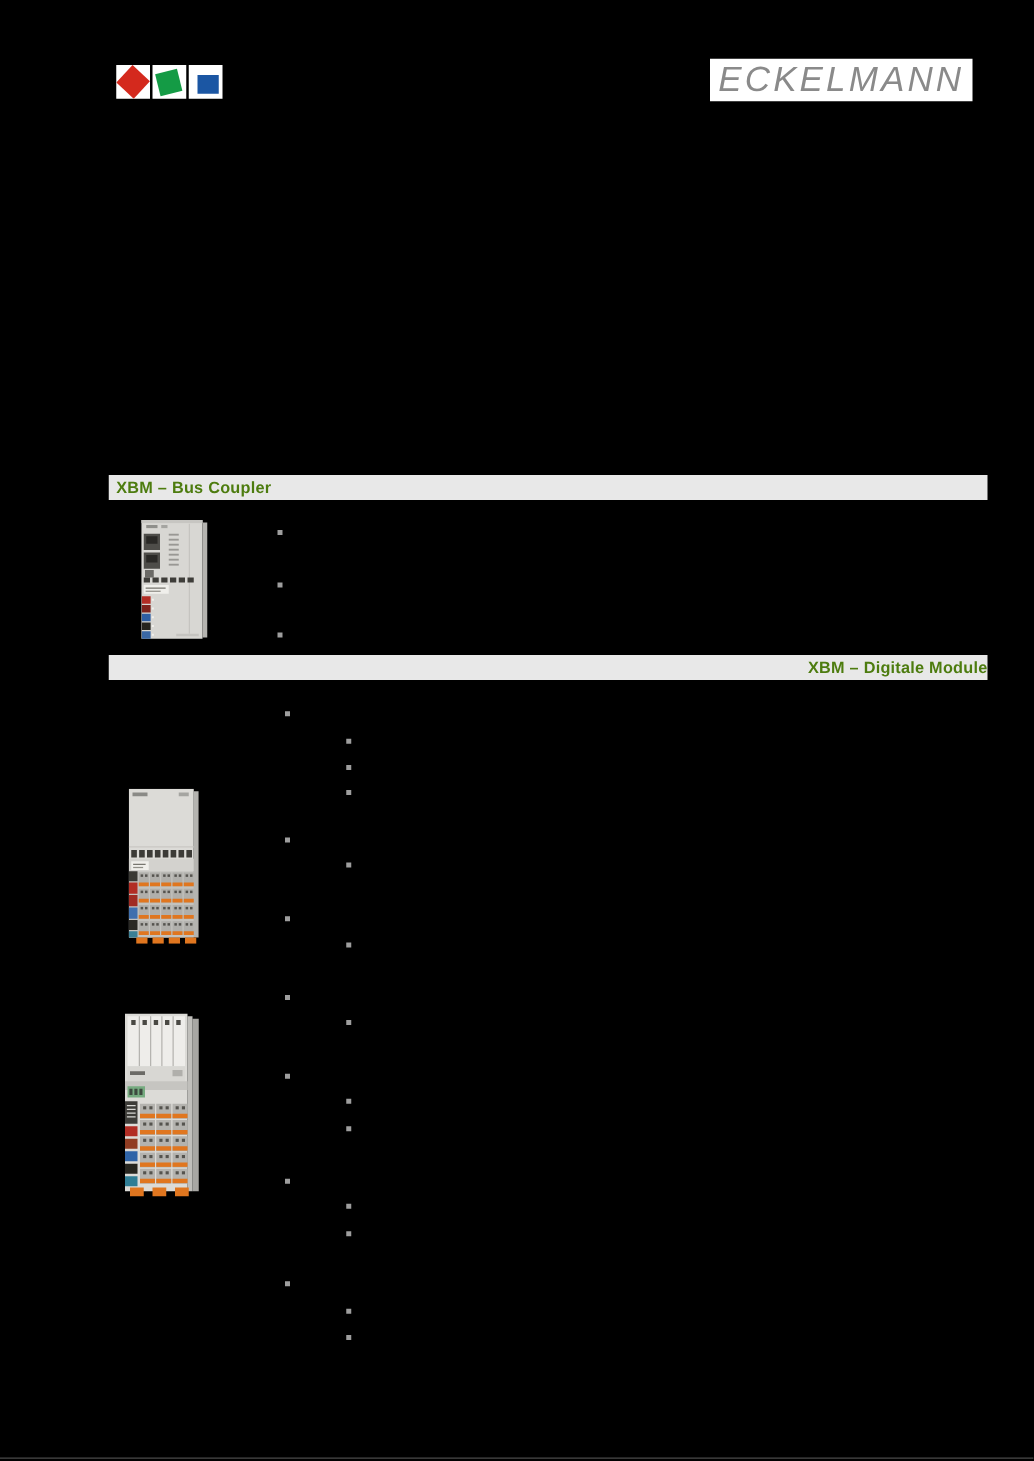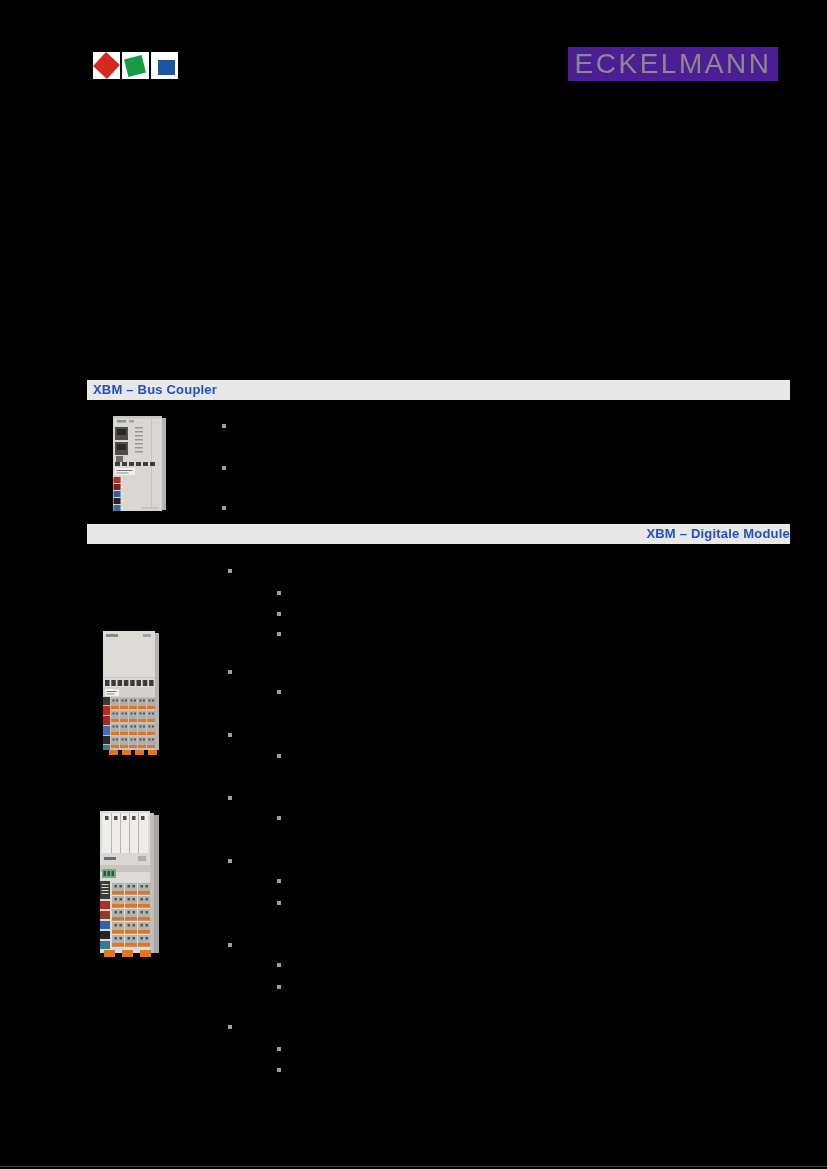--- a/index.html
+++ b/index.html
@@ -29,21 +29,21 @@
   .wordmark{
     position:absolute;left:568px;top:47px;width:210px;height:34px;
     display:flex;align-items:center;justify-content:center;
     font-size:28px;letter-spacing:2.5px;font-weight:normal;
     transform-origin:center;
   }
 
   
   .section-bar{
     position:absolute;left:87px;width:703px;height:20px;
-    font-size:13px;font-weight:bold;color:#1d4ed8;
+    font-size:13px;font-weight:bold;color:#4d7c0f;
     line-height:20px;padding-left:6px;box-sizing:border-box;
     letter-spacing:0.2px;
   }
   .bar-bus-coupler{top:380px;}
   .bar-digitale-module{top:524px;}
 
   
   .bullet{
     position:absolute;width:4px;height:4px;
   }
@@ -69,21 +69,21 @@
       <div class="brand-shape shape-red" style="background-color: rgb(212, 41, 29);"></div>
     </div>
     <div class="brand-tile" style="background-color: rgb(255, 255, 255);">
       <div class="brand-shape shape-green" style="background-color: rgb(20, 155, 69);"></div>
     </div>
     <div class="brand-tile" style="background-color: rgb(255, 255, 255);">
       <div class="brand-shape shape-blue" style="background-color: rgb(27, 86, 163);"></div>
     </div>
   </div>
 
-  <div class="wordmark" style="background-color: #4c1d95; color: rgb(138, 138, 138);">ECKELMANN</div>
+  <div class="wordmark" style="background-color: #ffffff; color: rgb(138, 138, 138); font-style: italic;">ECKELMANN</div>
 
   <div class="section-bar bar-bus-coupler" style="background-color: rgb(232, 232, 232);">XBM – Bus Coupler</div>
   <div class="section-bar bar-digitale-module" style="background-color: rgb(232, 232, 232); text-align: right;">XBM – Digitale Module</div>
 
   <svg class="product img-bus-coupler" width="53" height="97" viewBox="0 0 53 97">
     <rect x="0" y="1" width="49" height="95" fill="#d8d7d3"></rect>
     <rect x="49" y="3" width="4" height="92" fill="#b5b4b0"></rect>
     <rect x="0" y="1" width="49" height="2.5" fill="#c7c6c2"></rect>
     <rect x="38" y="4" width="1" height="88" fill="#c5c4c0"></rect>
     <rect x="4" y="5" width="9" height="2.5" fill="#8f8f8b"></rect>

